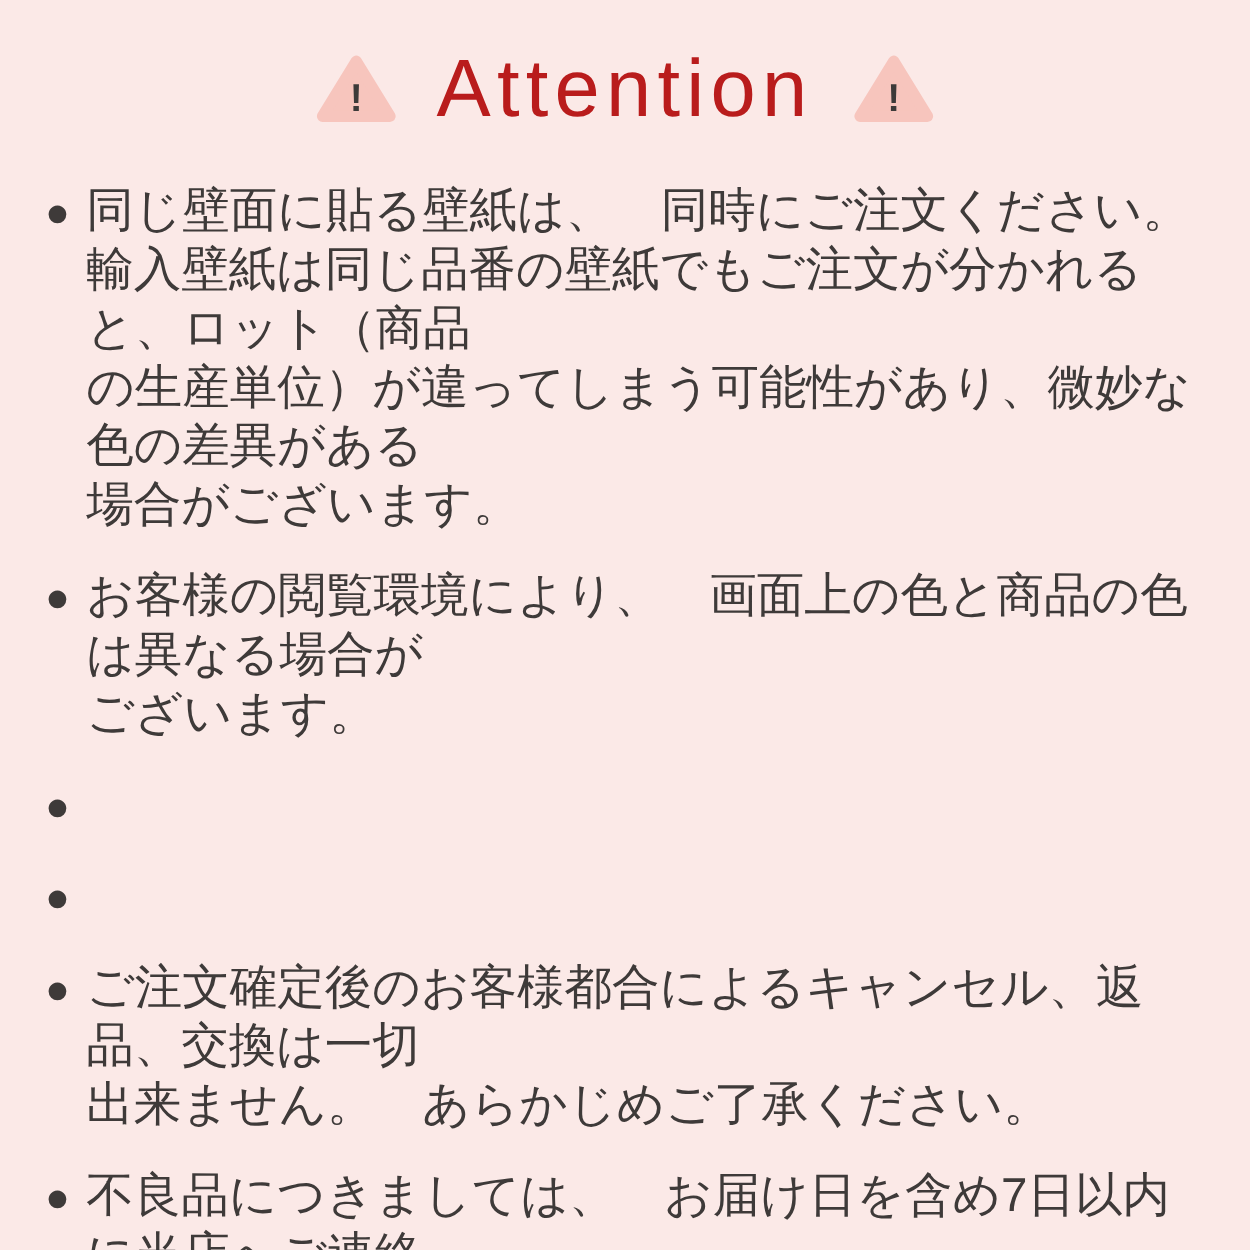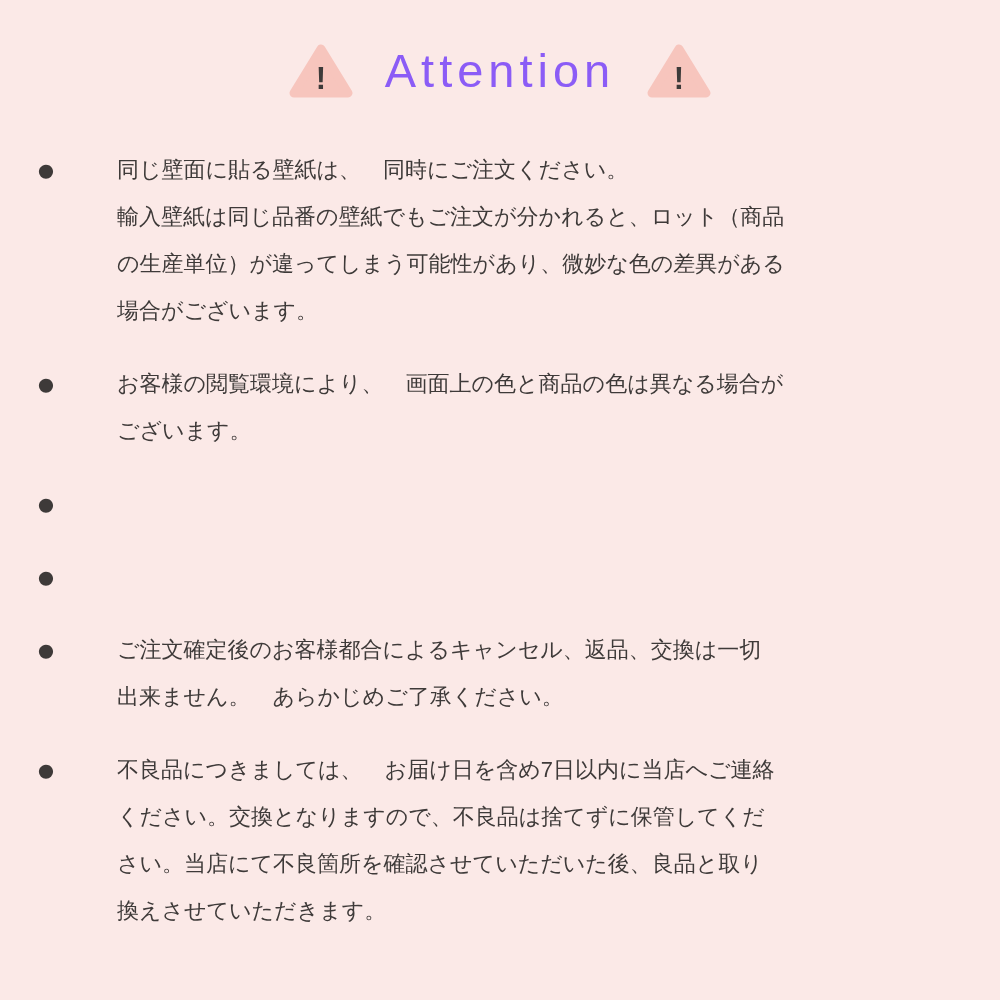--- a/index.html
+++ b/index.html
@@ -17,24 +17,24 @@
   .header {
     display: flex;
     justify-content: center;
     align-items: center;
     gap: 32px;
     padding-top: 42px;
     height: 58px;
   }
   .title {
     margin: 0;
-    font-size: 47px;
+    font-size: 65px;
     font-weight: 500;
     letter-spacing: 5px;
-    color: #8b5cf6;
+    color: #b91c1c;
     line-height: 58px;
   }
   .warn-tri {
     width: 64px;
     height: 58px;
     flex: 0 0 auto;
   }
   .content {
     padding: 46px 26px 0 36px;
   }
@@ -45,26 +45,25 @@
   }
   .bullet {
     flex: 0 0 auto;
     width: 25px;
     font-size: 33px;
     line-height: 47px;
     margin-right: 8px;
     color: #3e3a39;
   }
   .notice-text {
-    font-size: 22px;
+    font-size: 38px;
     line-height: 47px;
     white-space: pre-line;
     color: #3e3a39;
     letter-spacing: 0px;
-    margin-left: 48px;
   }
 </style>
 </head>
 <body>
 
 <div class="header">
   <svg class="warn-tri" viewBox="0 0 64 58" aria-hidden="true">
     <polygon points="32,7 59,51 5,51" fill="#f7c5bd" stroke="#f7c5bd" stroke-width="9" stroke-linejoin="round"></polygon>
     <text x="32" y="47" text-anchor="middle" font-size="31" font-weight="bold" fill="#3d3a39">!</text>
   </svg>

